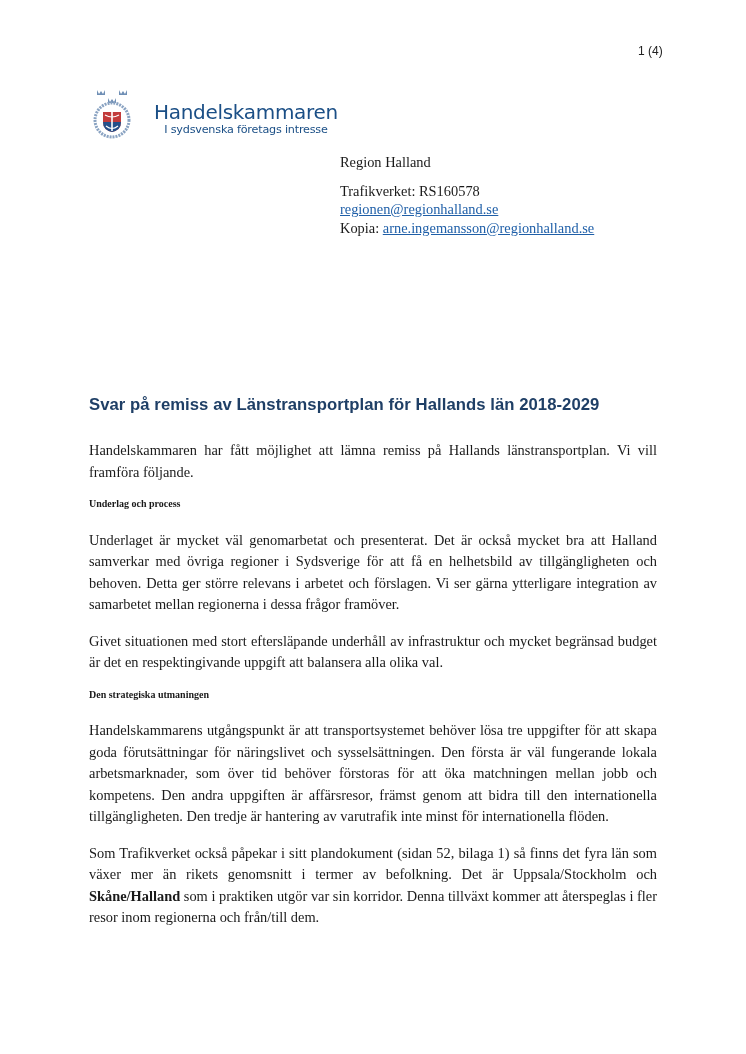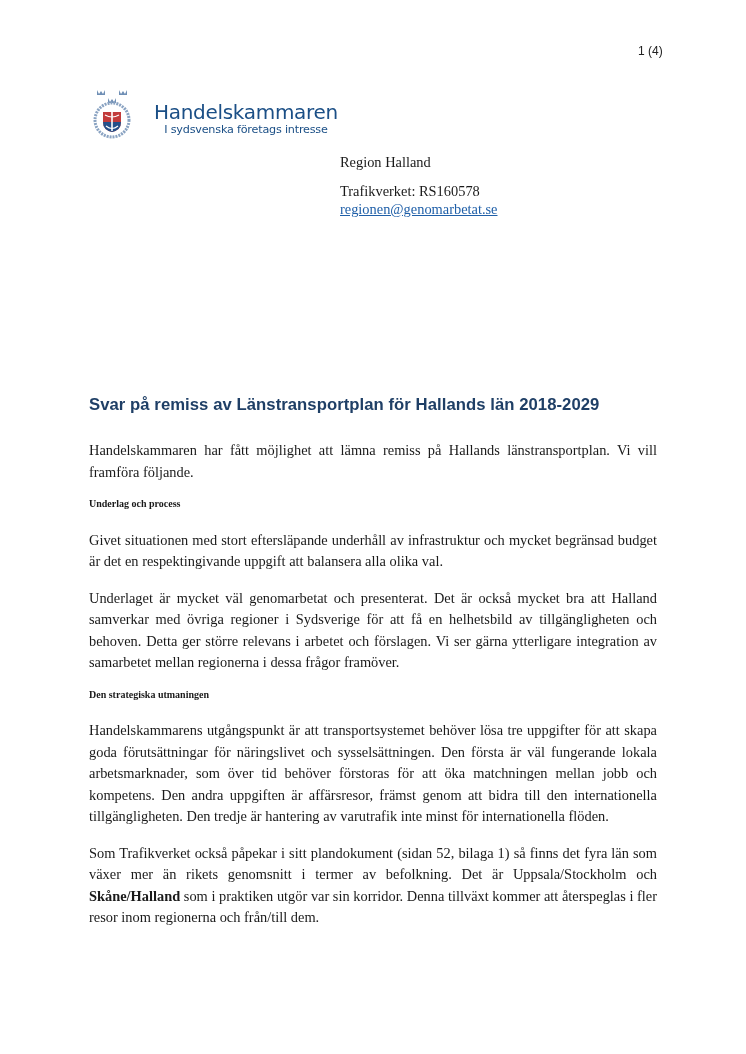--- a/index.html
+++ b/index.html
@@ -127,26 +127,27 @@
   <div class="logo-text">
     <div class="logo-name">Handelskammaren</div>
     <div class="logo-tagline">I sydsvenska företags intresse</div>
   </div>
 </div>
 
 <div class="recipient">
   <div>Region Halland</div>
   <div class="gap"></div>
   <div>Trafikverket: RS160578</div>
-  <div><a>regionen@genomarbetat.se</a></div>
+  <div><a>regionen@regionhalland.se</a></div>
+  <div><span>Kopia: </span><a>arne.ingemansson@regionhalland.se</a></div>
 </div>
 
 <h1 class="doc-title">Svar på remiss av Länstransportplan för Hallands län 2018-2029</h1>
 
 <div class="body">
   <p>Handelskammaren har fått möjlighet att lämna remiss på Hallands länstransportplan. Vi vill framföra följande.</p>
   <h2>Underlag och process</h2>
+  <p>Underlaget är mycket väl genomarbetat och presenterat. Det är också mycket bra att Halland samverkar med övriga regioner i Sydsverige för att få en helhetsbild av tillgängligheten och behoven. Detta ger större relevans i arbetet och förslagen. Vi ser gärna ytterligare integration av samarbetet mellan regionerna i dessa frågor framöver.</p>
   <p>Givet situationen med stort eftersläpande underhåll av infrastruktur och mycket begränsad budget är det en respektingivande uppgift att balansera alla olika val.</p>
-  <p>Underlaget är mycket väl genomarbetat och presenterat. Det är också mycket bra att Halland samverkar med övriga regioner i Sydsverige för att få en helhetsbild av tillgängligheten och behoven. Detta ger större relevans i arbetet och förslagen. Vi ser gärna ytterligare integration av samarbetet mellan regionerna i dessa frågor framöver.</p>
   <h2>Den strategiska utmaningen</h2>
   <p>Handelskammarens utgångspunkt är att transportsystemet behöver lösa tre uppgifter för att skapa goda förutsättningar för näringslivet och sysselsättningen. Den första är väl fungerande lokala arbetsmarknader, som över tid behöver förstoras för att öka matchningen mellan jobb och kompetens. Den andra uppgiften är affärsresor, främst genom att bidra till den internationella tillgängligheten. Den tredje är hantering av varutrafik inte minst för internationella flöden.</p>
   <p><span>Som Trafikverket också påpekar i sitt plandokument (sidan 52, bilaga 1) så finns det fyra län som växer mer än rikets genomsnitt i termer av befolkning. Det är Uppsala/Stockholm och </span><b>Skåne/Halland</b><span> som i praktiken utgör var sin korridor. Denna tillväxt kommer att återspeglas i fler resor inom regionerna och från/till dem.</span></p>
 </div>
 
 </body></html>

